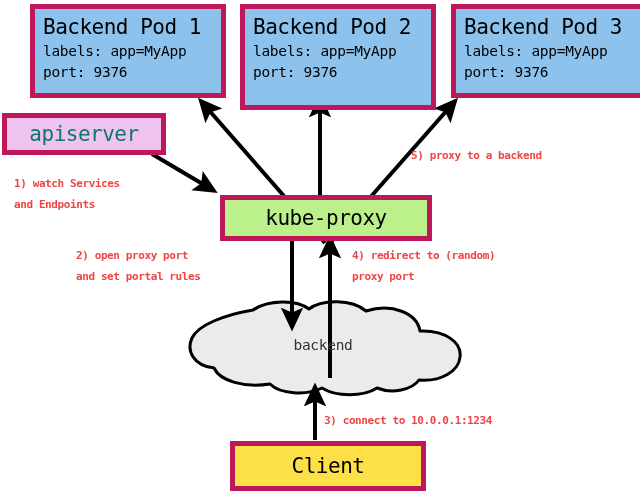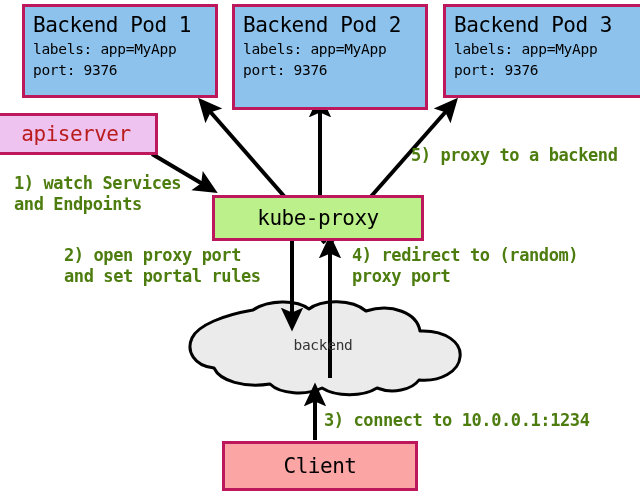--- a/index.html
+++ b/index.html
@@ -22,22 +22,23 @@
   svg.layer {
     position: absolute;
     left: 0;
     top: 0;
     width: 640px;
     height: 494px;
   }
   .node {
     position: absolute;
     box-sizing: border-box;
-    border: 3px solid #be185d;
+    border: 5px solid #be185d;
     z-index: 3;
+    margin-left: 8px;
   }
   .pod {
     background: #8cc2ec;
     padding: 4px 8px 0 8px;
   }
   .pod-title {
     font-size: 21px;
     line-height: 28px;
     color: #000;
     white-space: nowrap;
@@ -52,60 +53,60 @@
   }
   #pod1 { left: 22px;  top: 4px;  width: 196px; height: 94px; }
   #pod2 { left: 232px; top: 4px;  width: 196px; height: 106px; }
   #pod3 { left: 443px; top: 4px;  width: 200px; height: 94px; }
 
   #apiserver {
     left: -6px; top: 113px; width: 164px; height: 42px;
     background: #eec3f0;
     display: flex; align-items: center; justify-content: center;
   }
-  #apiserver .label { font-size: 21px; color: #b91c1c; letter-spacing: -0.5px; }
+  #apiserver .label { font-size: 21px; color: #0f766e; letter-spacing: -0.5px; }
 
   #kubeproxy {
     left: 212px; top: 195px; width: 212px; height: 46px;
     background: #bcf08a;
     display: flex; align-items: center; justify-content: center;
   }
   #kubeproxy .label { font-size: 21px; color: #000; letter-spacing: -0.5px; }
 
   #client {
     left: 222px; top: 441px; width: 196px; height: 50px;
-    background: #fca5a5;
+    background: #fde047;
     display: flex; align-items: center; justify-content: center;
   }
   #client .label { font-size: 21px; color: #000; letter-spacing: -0.5px; }
 
   .cloud-label {
     position: absolute;
     left: 248px;
     top: 337px;
     width: 150px;
     text-align: center;
     font-size: 14.5px;
     color: #333333;
     z-index: 3;
     letter-spacing: -0.3px;
   }
 
   .ann {
     position: absolute;
-    font-size: 17px;
+    font-size: 11px;
     font-weight: bold;
     line-height: 21px;
-    color: #4d7c0f;
+    color: #ef4444;
     white-space: nowrap;
     z-index: 4;
     letter-spacing: -0.4px;
   }
   #ann1 { left: 14px;  top: 173px; }
-  #ann2 { left: 64px;  top: 245px; }
+  #ann2 { left: 76px;  top: 245px; }
   #ann3 { left: 324px; top: 410px; }
   #ann4 { left: 352px; top: 245px; }
   #ann5 { left: 411px; top: 145px; }
 </style>
 </head>
 <body>
 
 <div id="diagram">
 
   <svg class="layer" viewBox="0 0 640 494">

